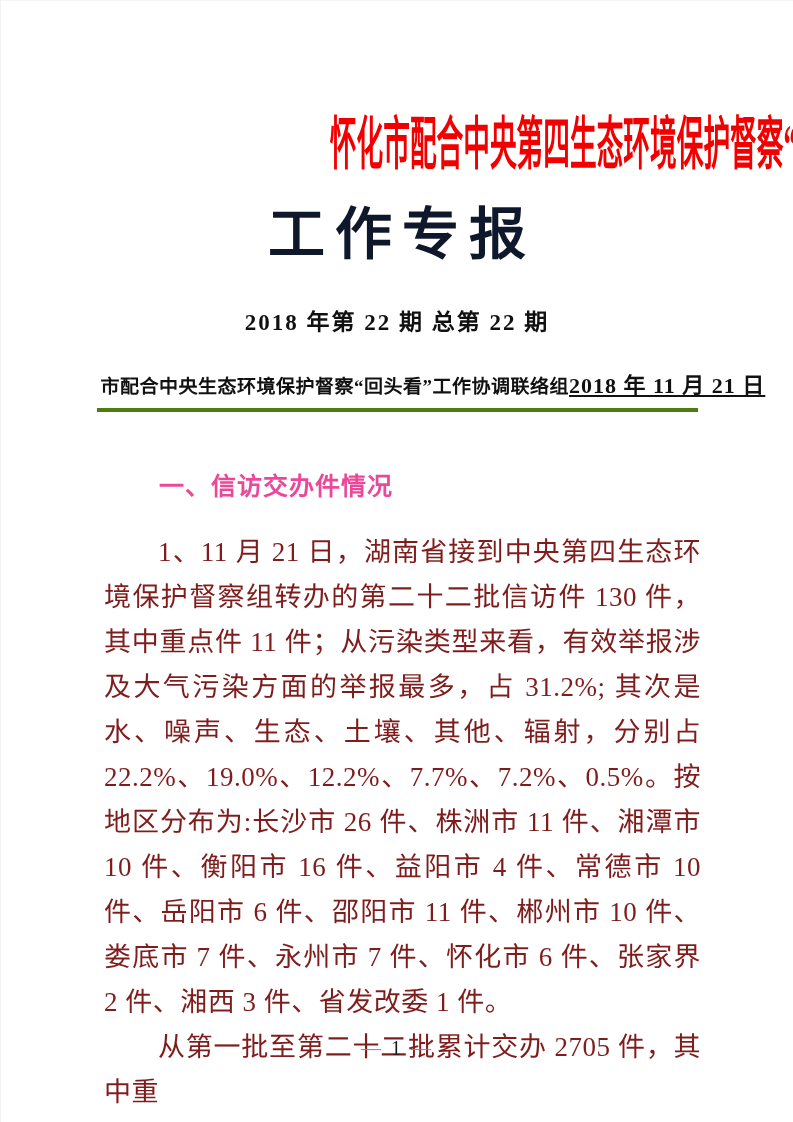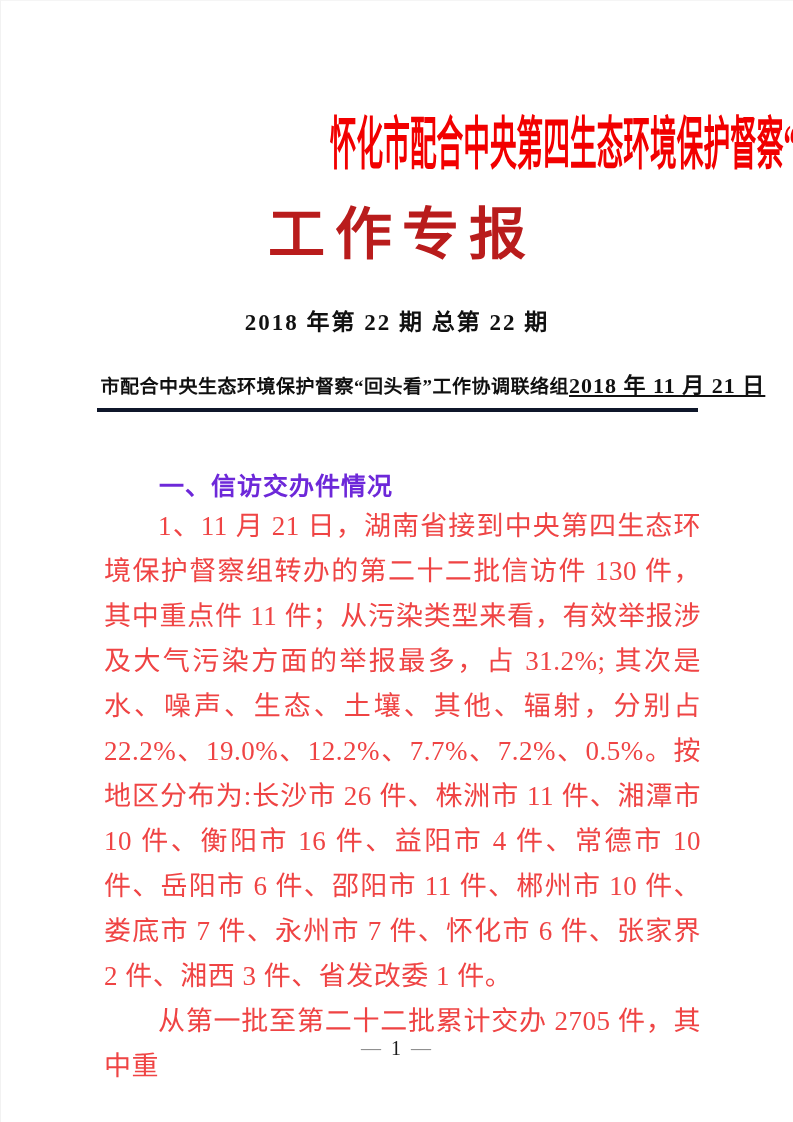--- a/index.html
+++ b/index.html
@@ -38,42 +38,42 @@
     color: #f20000;
     white-space: nowrap;
     transform: scaleX(0.46);
     transform-origin: 50% 50%;
   }
   .title-line2 {
     margin-top: 26px;
     font-size: 57px;
     line-height: 1.1;
     font-weight: bold;
-    color: #b91c1c;
+    color: #0f172a;
     letter-spacing: 10px;
     text-indent: 10px; 
   }
   .issue-info {
     margin-top: 36px;
     font-size: 23px;
     font-weight: bold;
     color: #111111;
     letter-spacing: 2px;
     text-align: center;
   }
 
   
   .issuer-row {
     width: 601px;
     margin: 30px auto 0 auto;
     display: flex;
     justify-content: space-between;
     align-items: baseline;
     padding: 0 2px 9px 4px;
-    border-bottom: 4px solid #0f172a;
+    border-bottom: 4px solid #4d7c0f;
     box-sizing: border-box;
   }
   .issuer-name {
     font-size: 19px;
     font-weight: bold;
     letter-spacing: 0.5px;
     white-space: nowrap;
   }
   .issue-date {
     font-size: 22px;
@@ -85,33 +85,33 @@
 
   
   .content {
     margin: 54px 93px 0 103px;
     width: 597px;
   }
   .section-heading {
     font-family: "Liberation Sans", "DejaVu Sans", sans-serif;
     font-size: 25px;
     font-weight: bold;
-    color: #6d28d9;
+    color: #ec4899;
     text-indent: 2.2em;
-    margin: 0 0 2px 0;
+    margin: 0 0 28px 0;
     letter-spacing: 1px;
   }
   .para {
     margin: 0;
     font-size: 27px;
     line-height: 45px;
     text-align: justify;
     text-justify: inter-character;
     text-indent: 2em;
-    color: #ef4444;
+    color: #7f1d1d;
     letter-spacing: 0.5px;
   }
 
   
   .page-footer {
     position: absolute;
     left: 0;
     bottom: 62px;
     width: 100%;
     text-align: center;

